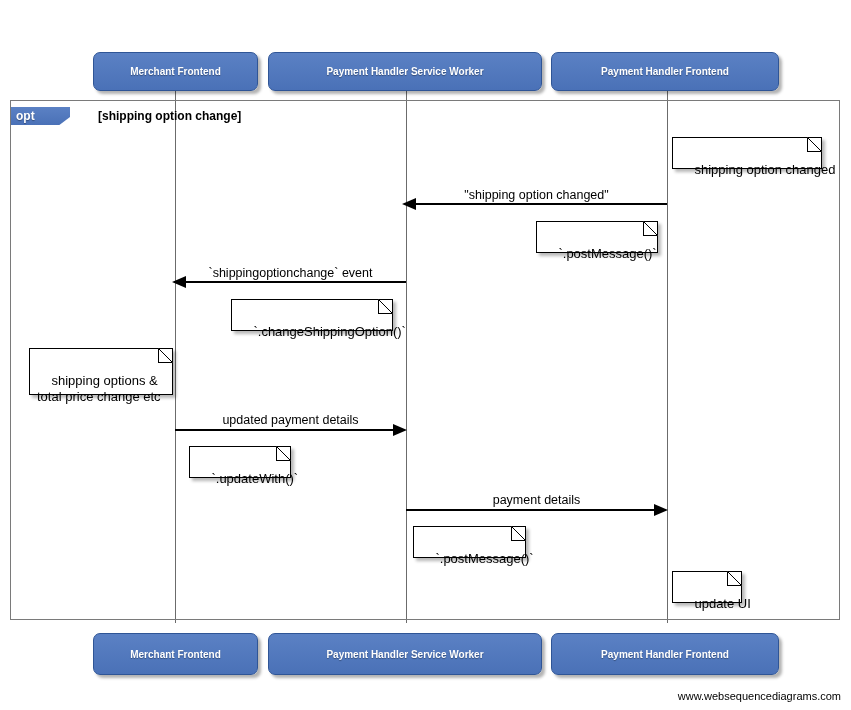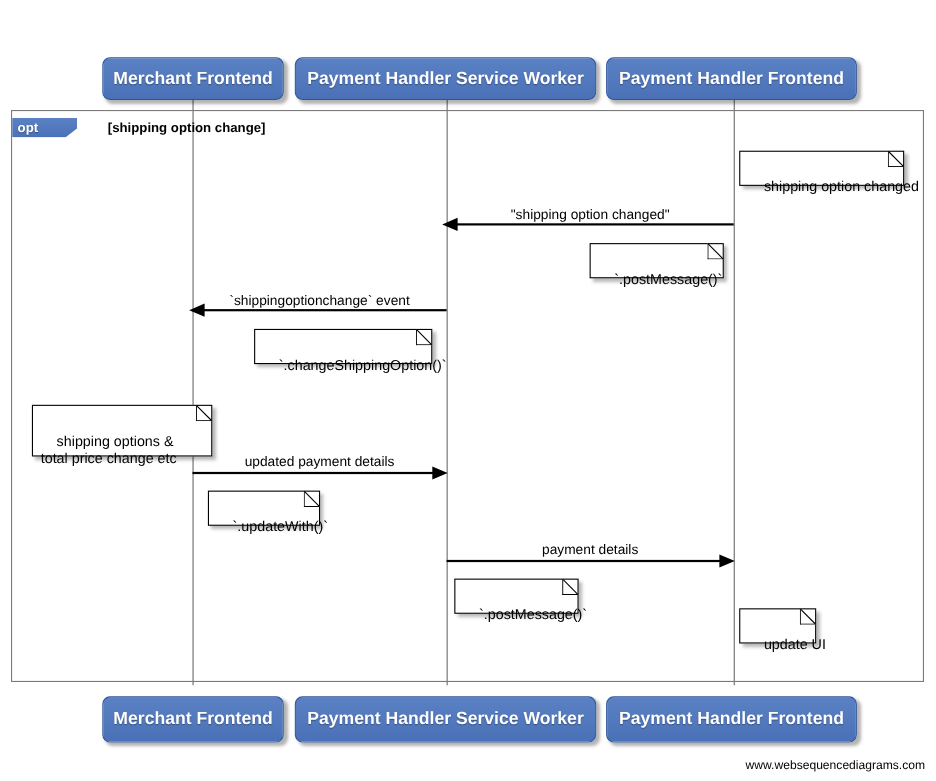--- a/index.html
+++ b/index.html
@@ -36,21 +36,21 @@
 
   
   .participant {
     position: absolute;
     box-sizing: border-box;
     background: #4e76bd;
     background: linear-gradient(to bottom, #5b81c4 0%, #4a71b7 100%);
     border: 1px solid #2f5596;
     border-radius: 7px;
     color: #ffffff;
-    font-size: 16px;
+    font-size: 10px;
     font-weight: bold;
     display: flex;
     align-items: center;
     justify-content: center;
     text-align: center;
     box-shadow: 3px 3px 3px rgba(0,0,0,0.30);
     text-shadow: 0px 1px 1px rgba(0,0,0,0.35);
     white-space: nowrap;
     padding: 0 6px;
   }
@@ -217,21 +217,21 @@
   <div class="msg-head left" style="left:172px; top:276px;"></div>
 
   <div class="note" style="left:231px; top:299px; width:162px; height:32px;">
     <span>`.changeShippingOption()`</span>
     <span class="fold"></span>
     <svg class="fold-line" viewBox="0 0 15 15">
       <path d="M0.5 0.5 L14.5 14.5" stroke="#000" stroke-width="1" fill="none"></path>
     </svg>
   </div>
 
-  <div class="note" style="left:29px; top:368px; width:164px; height:47px;">
+  <div class="note" style="left:29px; top:348px; width:144px; height:47px;">
     <span>shipping options &amp;
 total price change etc</span>
     <span class="fold"></span>
     <svg class="fold-line" viewBox="0 0 15 15">
       <path d="M0.5 0.5 L14.5 14.5" stroke="#000" stroke-width="1" fill="none"></path>
     </svg>
   </div>
 
   <div class="msg-label" style="left:175px; top:413px; width:231px;">updated payment details</div>
   <div class="msg-line" style="left:175px; top:429px; width:219px;"></div>
@@ -250,21 +250,21 @@
   <div class="msg-head right" style="left:654px; top:504px;"></div>
 
   <div class="note" style="left:413px; top:526px; width:113px; height:32px;">
     <span>`.postMessage()`</span>
     <span class="fold"></span>
     <svg class="fold-line" viewBox="0 0 15 15">
       <path d="M0.5 0.5 L14.5 14.5" stroke="#000" stroke-width="1" fill="none"></path>
     </svg>
   </div>
 
-  <div class="note" style="left:672px; top:553px; width:70px; height:32px;">
+  <div class="note" style="left:672px; top:571px; width:70px; height:32px;">
     <span>update UI</span>
     <span class="fold"></span>
     <svg class="fold-line" viewBox="0 0 15 15">
       <path d="M0.5 0.5 L14.5 14.5" stroke="#000" stroke-width="1" fill="none"></path>
     </svg>
   </div>
 
   <div class="participant" style="left:93px; top:633px; width:165px; height:42px;">
     <span>Merchant Frontend</span>
   </div>

